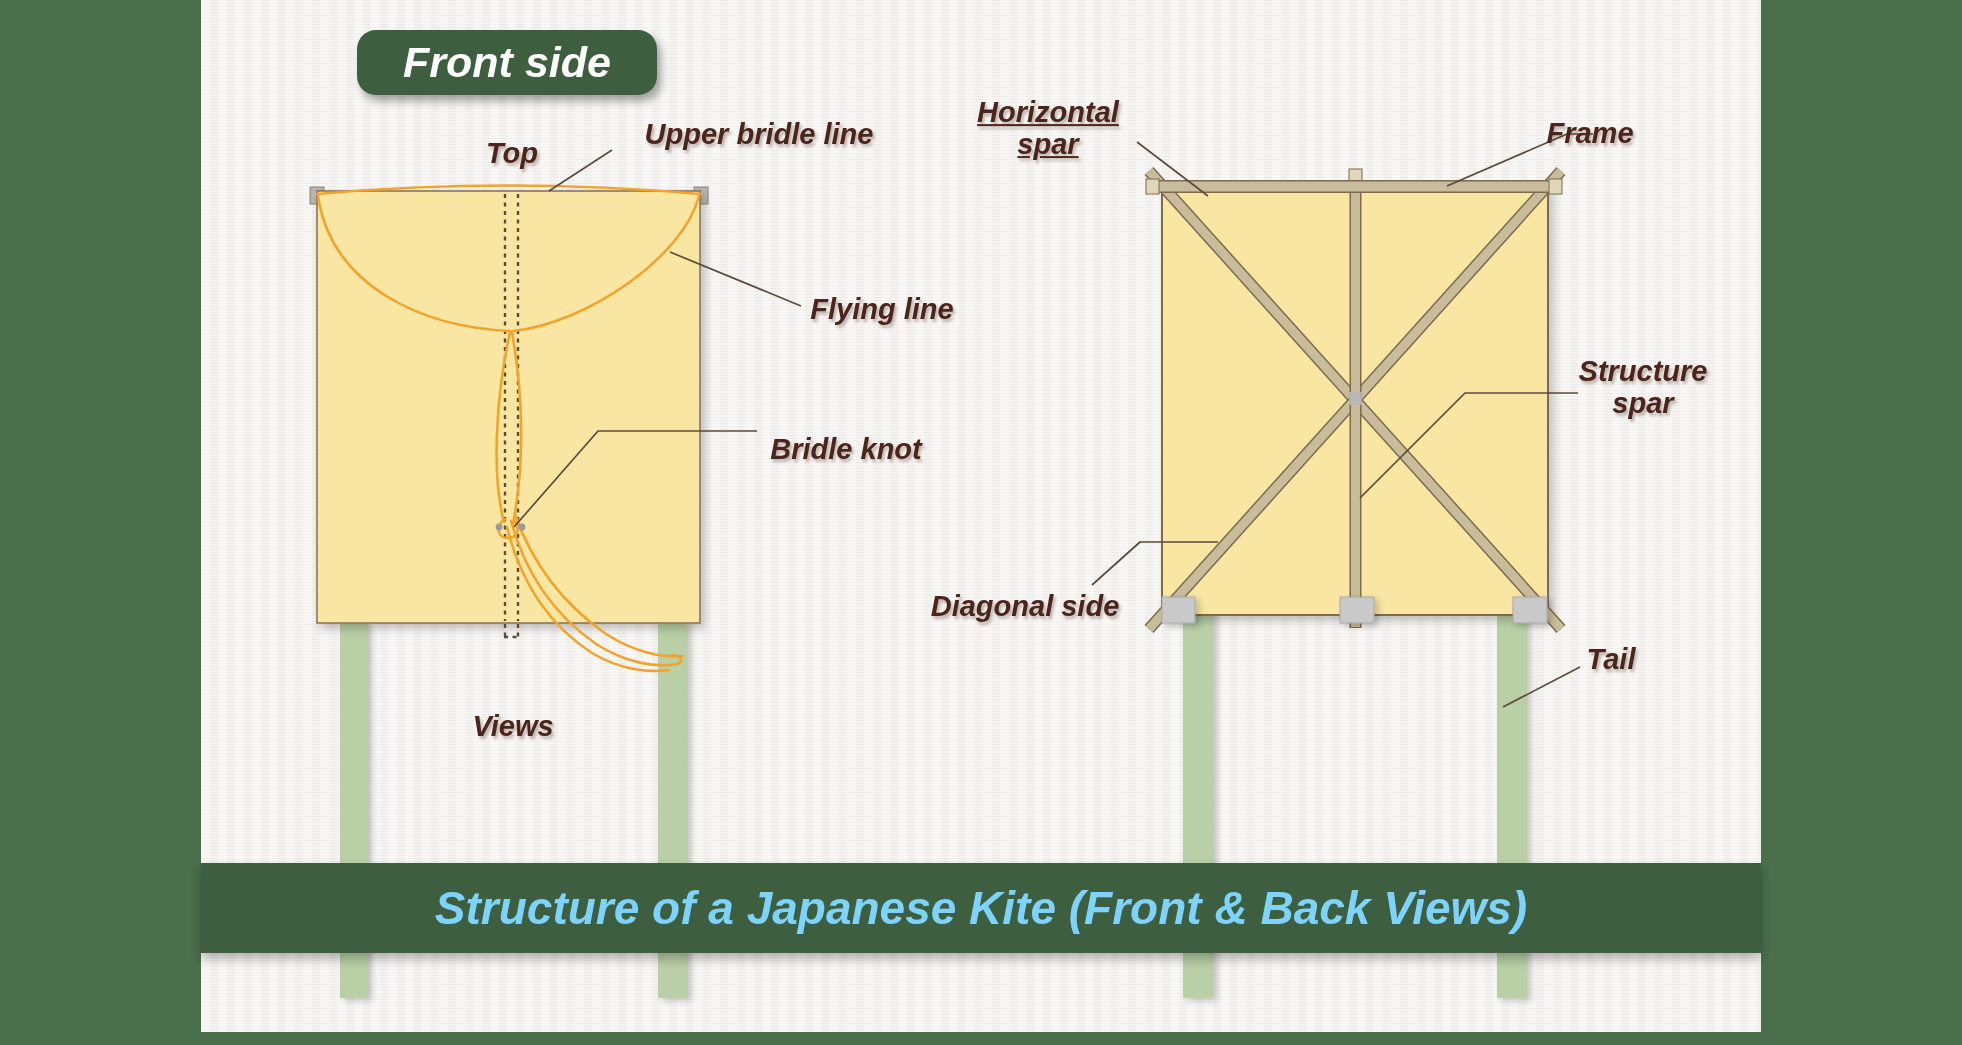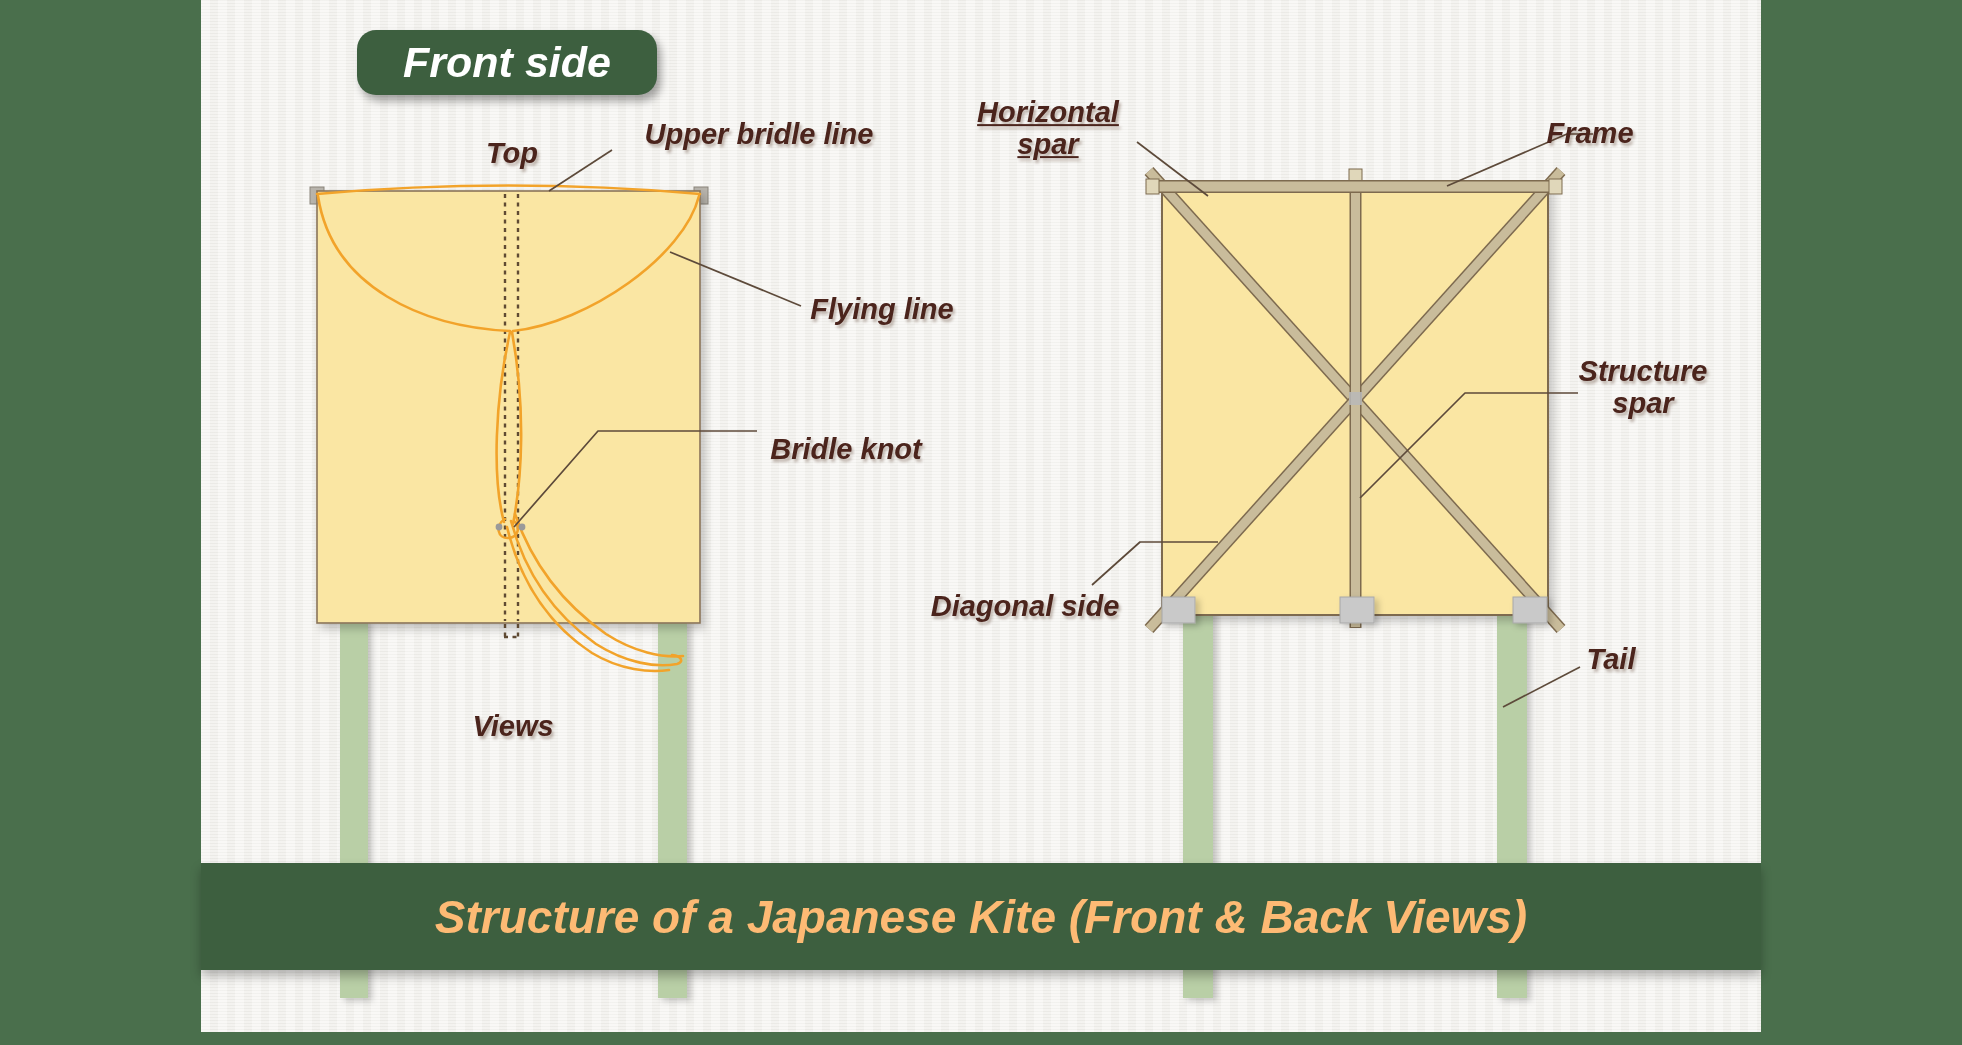--- a/index.html
+++ b/index.html
@@ -31,24 +31,24 @@
   .badge{
     position:absolute;top:30px;height:65px;width:300px;
     background:var(--panel-green);border-radius:7px;
     display:flex;align-items:center;justify-content:center;
     color:#fff;font-size:43px;font-weight:bold;font-style:italic;
     box-shadow:4px 6px 8px rgba(0,0,0,.35);
   }
   .badge-front{left:357px;border-radius:19px;}
   .badge-back{left:1209px;}
   .banner{
-    position:absolute;left:201px;top:863px;width:1560px;height:107px;
+    position:absolute;left:201px;top:863px;width:1560px;height:90px;
     background:var(--panel-green);
     display:flex;align-items:center;justify-content:center;
-    color:#fdba74;font-size:46px;font-weight:bold;font-style:italic;
+    color:#7dd3fc;font-size:46px;font-weight:bold;font-style:italic;
     box-shadow:0 6px 10px rgba(0,0,0,.28);
   }
   .lbl{
     position:absolute;transform:translate(-50%,-50%);
     color:var(--label);font-size:29px;font-weight:bold;font-style:italic;
     white-space:nowrap;text-align:center;line-height:1.1;
     text-shadow:2px 3px 3px rgba(80,50,30,.33);
   }
   svg.scene{position:absolute;left:0;top:0;}
 </style>

